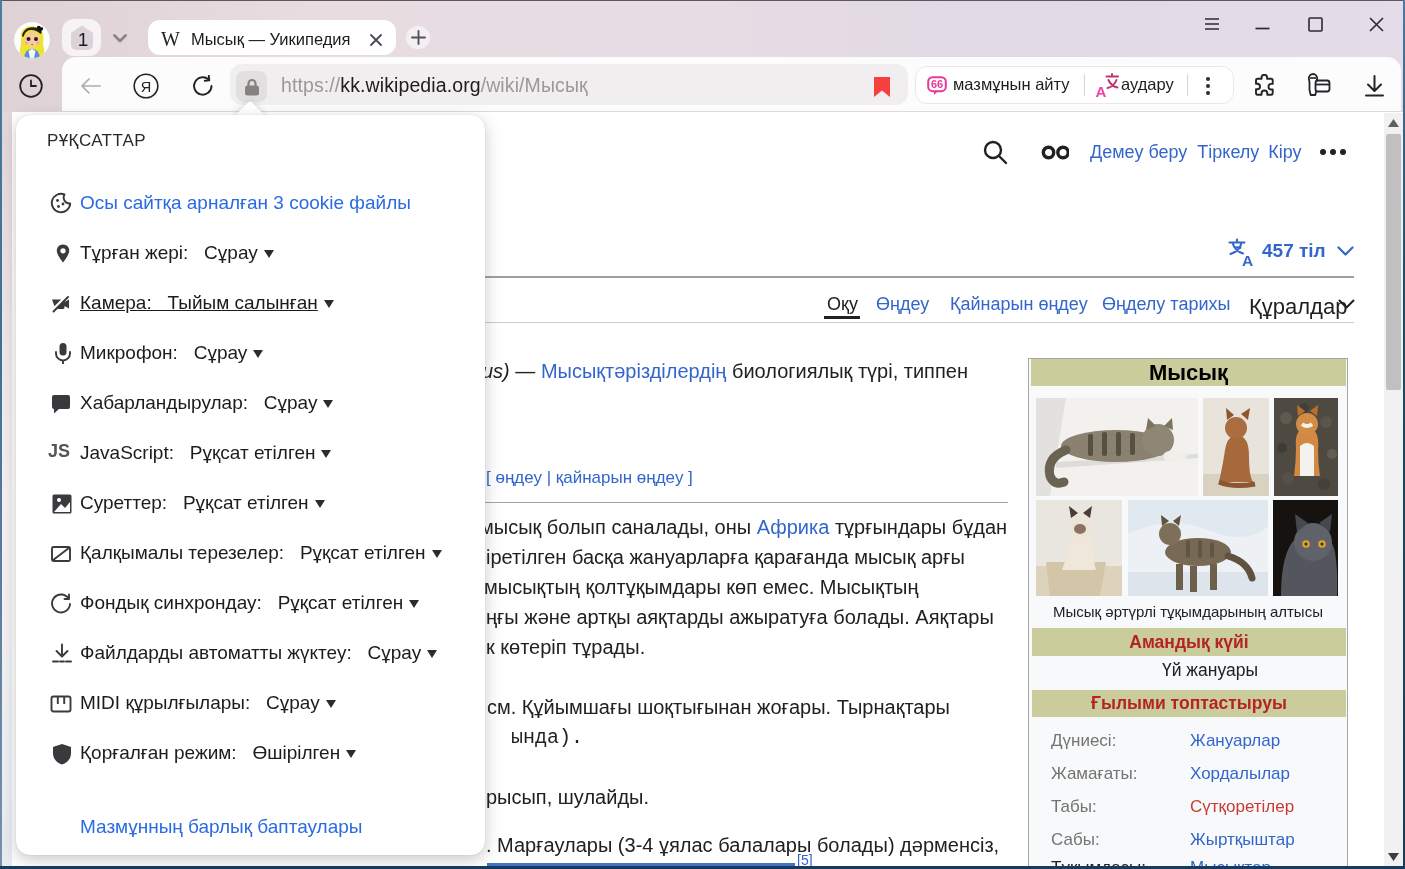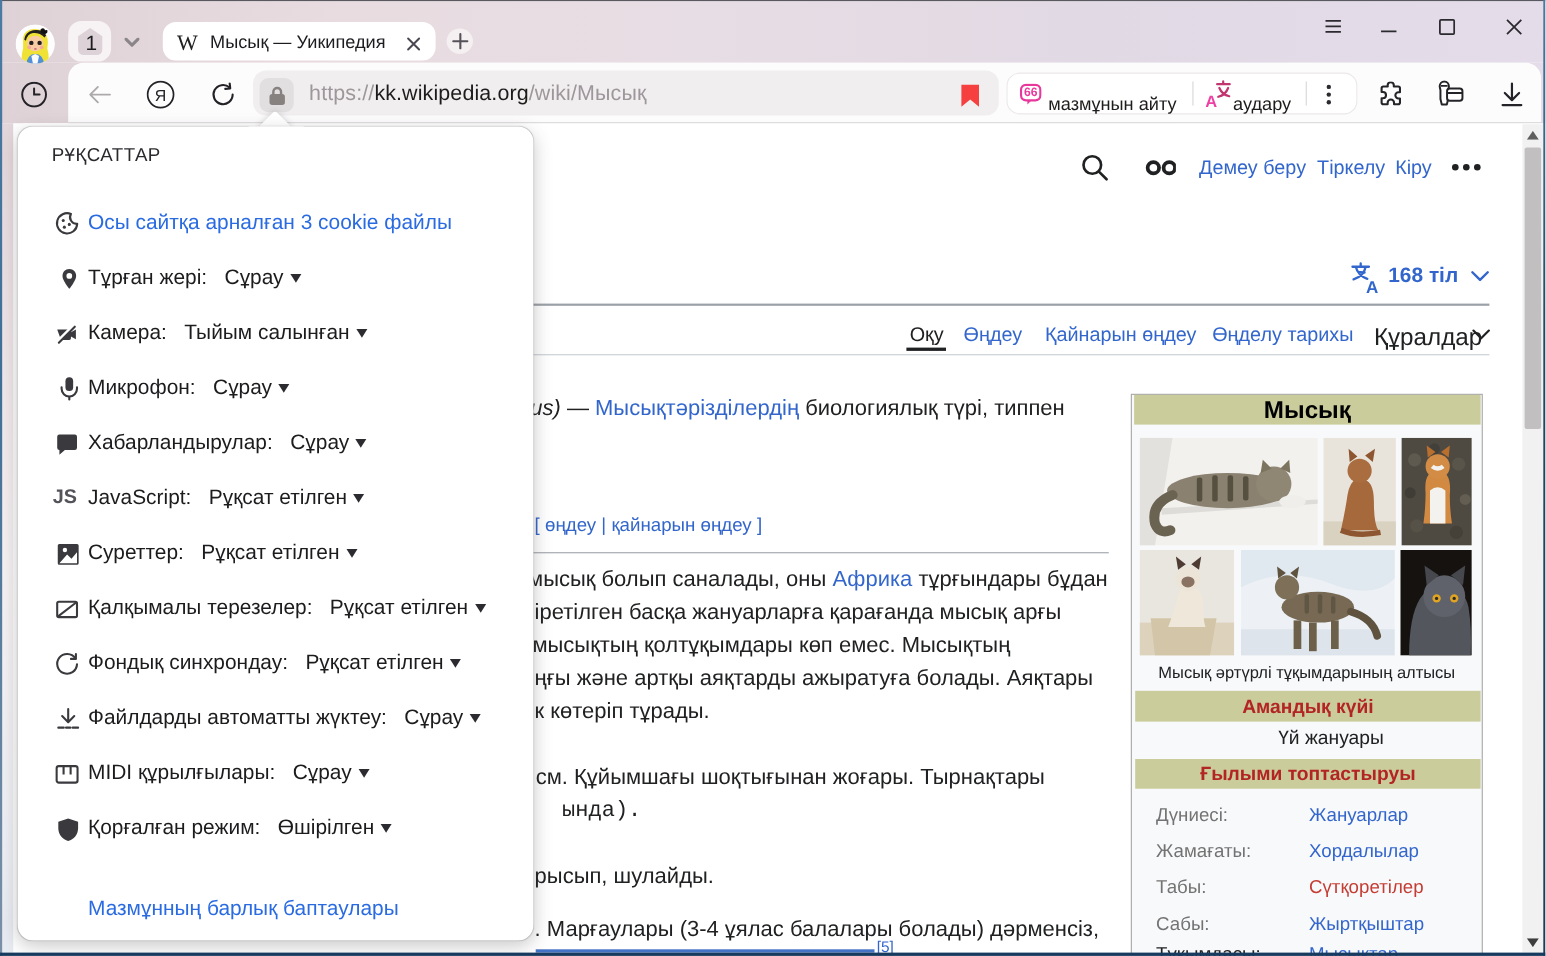--- a/index.html
+++ b/index.html
@@ -21,21 +21,21 @@
   #tabtitle{left:191px;top:30px;font-size:16.5px;color:#1c1b1f;}
   
   #toolbar{left:0;top:57px;width:1405px;height:55px;
      background:linear-gradient(90deg,#ded2d6 0%,#e8dce0 22%,#e7dde4 45%,#e1d9e4 70%,#e4dce9 100%);}
   #toolwhite{left:62px;top:57px;width:1339px;height:55px;background:#fdfcfd;border-radius:14px 14px 0 0;}
   #urlfield{left:230px;top:64px;width:678px;height:41px;background:#f0eeef;border-radius:12px;}
   #lockbadge{left:236px;top:71px;width:31px;height:31px;background:#e2dfe1;border-radius:8px;}
   #urltext{left:281px;top:74px;font-size:19.5px;color:#9d979b;letter-spacing:0.1px;}
   #urltext b{color:#1d1c1b;font-weight:normal;}
   #rightpill{left:915px;top:66px;width:319px;height:38px;background:#fff;border:1px solid #ece8ea;border-radius:12px;box-sizing:border-box;}
-  .pilltext{font-size:16.5px;color:#1e1d1c;margin-top:11px;}
+  .pilltext{font-size:16.5px;color:#1e1d1c;}
   
   #page{left:12px;top:112px;width:1391px;height:754px;background:#fff;border-top-left-radius:12px;}
   #leftedge{left:2px;top:112px;width:10px;height:754px;background:linear-gradient(#e3d6da,#efe7e9 30%,#f6f2f3 55%,#eef0f5 85%,#e7ebf2);}
   .wlink{color:#3366cc;text-decoration:none;}
   .body-line{position:absolute;font-size:20px;color:#202122;white-space:nowrap;}
   
   #infobox{left:1028px;top:358px;width:318px;height:508px;border:1px solid #a7a7a7;background:#f8f9fa;}
   .ib-head{background:#cbcc9b;text-align:center;font-weight:bold;}
   
   #sbar{left:1384px;top:113px;width:19px;height:753px;background:#f2f1f1;}
@@ -183,21 +183,21 @@
  <div style="position:absolute;left:10px;width:6px;height:6px;border-radius:50%;background:#202122;"></div>
  <div style="position:absolute;left:20px;width:6px;height:6px;border-radius:50%;background:#202122;"></div>
 </div>
 
 <svg class="abs" style="left:1228px;top:237px;" width="28" height="30" viewBox="0 0 28 30">
   <g stroke="#36c" stroke-width="2.1" fill="none" stroke-linecap="round">
    <path d="M1.5 5.5 H16.5 M9 5.5 V2.5 M13.5 5.5 Q12 14 2.5 17 M4.5 5.5 Q6.5 13.5 15 16.5 M7 10.5 Q10 10 12.5 10.8"></path>
   </g>
   <text x="19.5" y="29" font-size="15.5" font-weight="bold" fill="#36c" font-family="Liberation Sans" text-anchor="middle">A</text>
 </svg>
-<div class="abs" style="left:1262px;top:240px;font-size:19px;font-weight:bold;color:#36c;">168 тіл</div>
+<div class="abs" style="left:1262px;top:240px;font-size:19px;font-weight:bold;color:#36c;">457 тіл</div>
 <svg class="abs" style="left:1337px;top:246px;" width="17" height="11" viewBox="0 0 17 11">
   <path d="M1.5 1.5 L8.5 8.5 L15.5 1.5" stroke="#36c" stroke-width="2.2" fill="none" stroke-linecap="round" stroke-linejoin="round"></path>
 </svg>
 <div class="abs" style="left:300px;top:276px;width:1054px;height:2px;background:#9ca1a7;"></div>
 
 <div class="abs" style="left:827px;top:294px;font-size:18px;color:#202122;">Оқу</div>
 <div class="abs" style="left:824px;top:316px;width:36px;height:2.5px;background:#202122;"></div>
 <div class="abs" style="left:876px;top:294px;font-size:18px;"><a class="wlink">Өңдеу</a></div>
 <div class="abs" style="left:950px;top:294px;font-size:18px;"><a class="wlink">Қайнарын өңдеу</a></div>
 <div class="abs" style="left:1102px;top:294px;font-size:18px;"><a class="wlink">Өңделу тарихы</a></div>
@@ -345,21 +345,21 @@
   <path d="M11 2.5 C7.2 2.5 4.8 5.4 4.8 8.8 C4.8 13 11 20.5 11 20.5 C11 20.5 17.2 13 17.2 8.8 C17.2 5.4 14.8 2.5 11 2.5 Z" fill="#3a393e"></path>
   <circle cx="11" cy="8.8" r="2.6" fill="#fff"></circle>
 </svg>
 <div class="prow" style="top:242px;text-align:right;">Тұрған жері:&nbsp;&nbsp; Сұрау<span class="caret"></span></div>
 
 <svg class="picon" style="left:50px;top:293px;" viewBox="0 0 22 22">
   <path d="M2 6.5 H13 a1.5 1.5 0 0 1 1.5 1.5 V9 l4.5 -2.5 V15.5 L14.5 13 v1.5 a1.5 1.5 0 0 1 -1.5 1.5 H5.5 Z" fill="#3a393e"></path>
   <path d="M2.5 17.5 L17 3" stroke="#fff" stroke-width="3.2"></path>
   <path d="M3.5 18.5 L18 4" stroke="#3a393e" stroke-width="1.9" stroke-linecap="round"></path>
 </svg>
-<div class="prow" style="top:292px;">Камера:&nbsp;&nbsp; Тыйым салынған<span class="caret"></span></div>
+<div class="prow" style="top:292px;text-decoration:underline;">Камера:&nbsp;&nbsp; Тыйым салынған<span class="caret"></span></div>
 
 <svg class="picon" style="left:52px;top:342px;" viewBox="0 0 22 22">
   <rect x="7.5" y="1" width="7" height="12.5" rx="3.5" fill="#3a393e"></rect>
   <path d="M4 10 v1.5 a7 7 0 0 0 14 0 V10" stroke="#3a393e" stroke-width="1.9" fill="none" stroke-linecap="round"></path>
   <path d="M11 19 v2.5" stroke="#3a393e" stroke-width="1.9" stroke-linecap="round"></path>
 </svg>
 <div class="prow" style="top:342px;">Микрофон:&nbsp;&nbsp; Сұрау<span class="caret"></span></div>
 
 <svg class="picon" style="left:50px;top:393px;" viewBox="0 0 22 22">
   <path d="M2 4 a2 2 0 0 1 2 -2 h14 a2 2 0 0 1 2 2 v10 a2 2 0 0 1 -2 2 h-9 L4 20.5 V16 H4 a2 2 0 0 1 -2 -2 Z" fill="#3a393e"></path>

